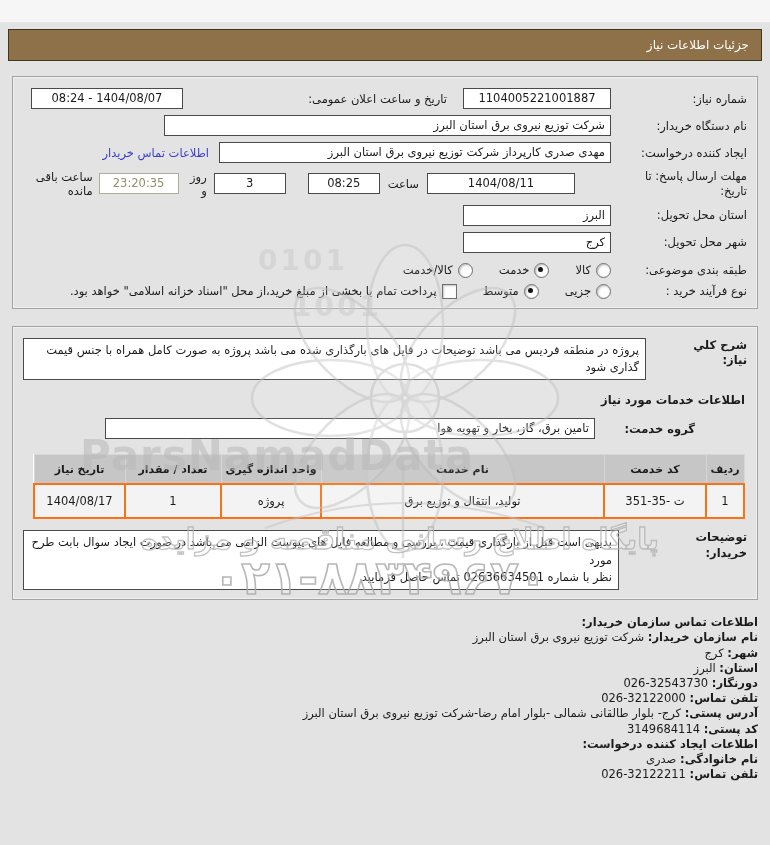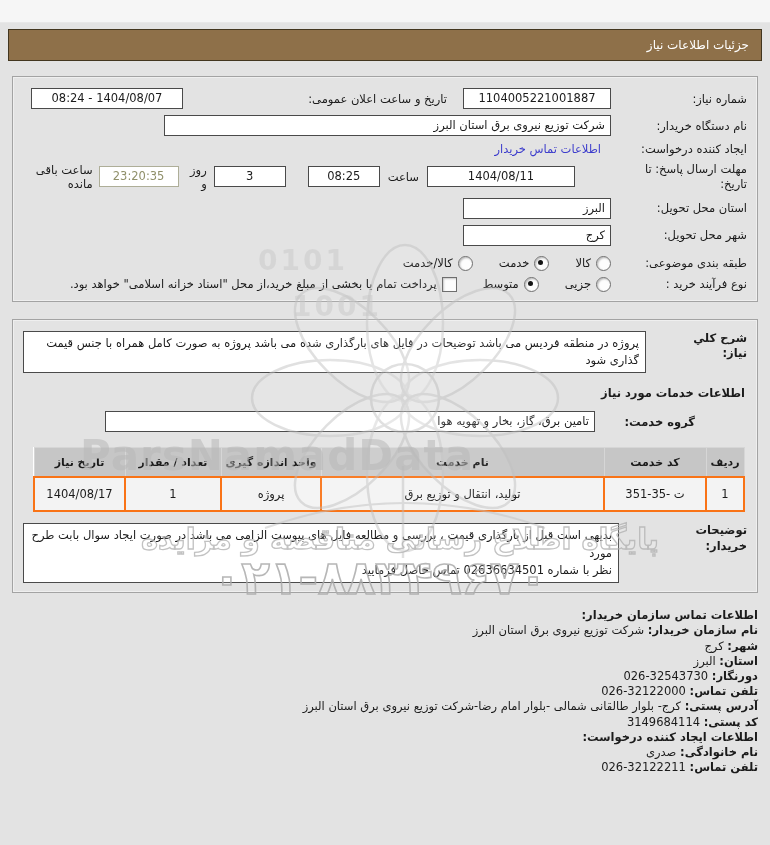--- a/index.html
+++ b/index.html
@@ -69,20 +69,21 @@
       <span class="ibox center" style="width:150px;" dir="ltr">08:24 - 1404/08/07</span>
     </div>
 
     <div class="frow">
       <span class="lbl">نام دستگاه خریدار:</span>
       <span class="ibox rpad" style="width:435px;">شرکت توزیع نیروی برق استان البرز</span>
     </div>
 
     <div class="frow">
       <span class="lbl">ایجاد کننده درخواست:</span>
+      <span class="ibox rpad" style="width:380px;">مهدی صدری کارپرداز شرکت توزیع نیروی برق استان البرز</span>
       <span class="link">اطلاعات تماس خریدار</span>
     </div>
 
     <div class="frow" style="align-items:center;">
       <span class="lbl preline" style="line-height:1.3;padding-left:40px;">مهلت ارسال پاسخ: تا
 تاریخ:</span>
       <span class="ibox center" style="width:146px;" dir="ltr">1404/08/11</span>
       <span style="margin:0 8px;">ساعت</span>
       <span class="ibox center" style="width:70px;" dir="ltr">08:25</span>
       <span class="ibox center" style="width:70px;margin-right:22px;">3</span>

